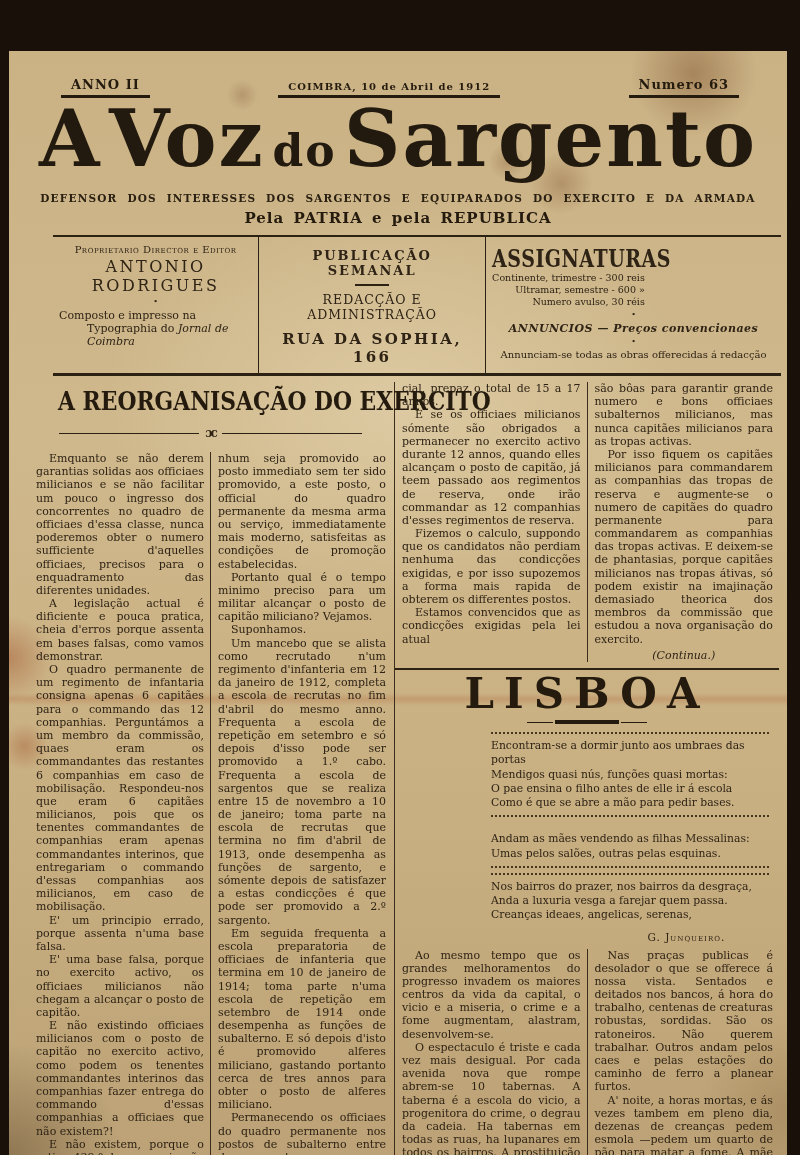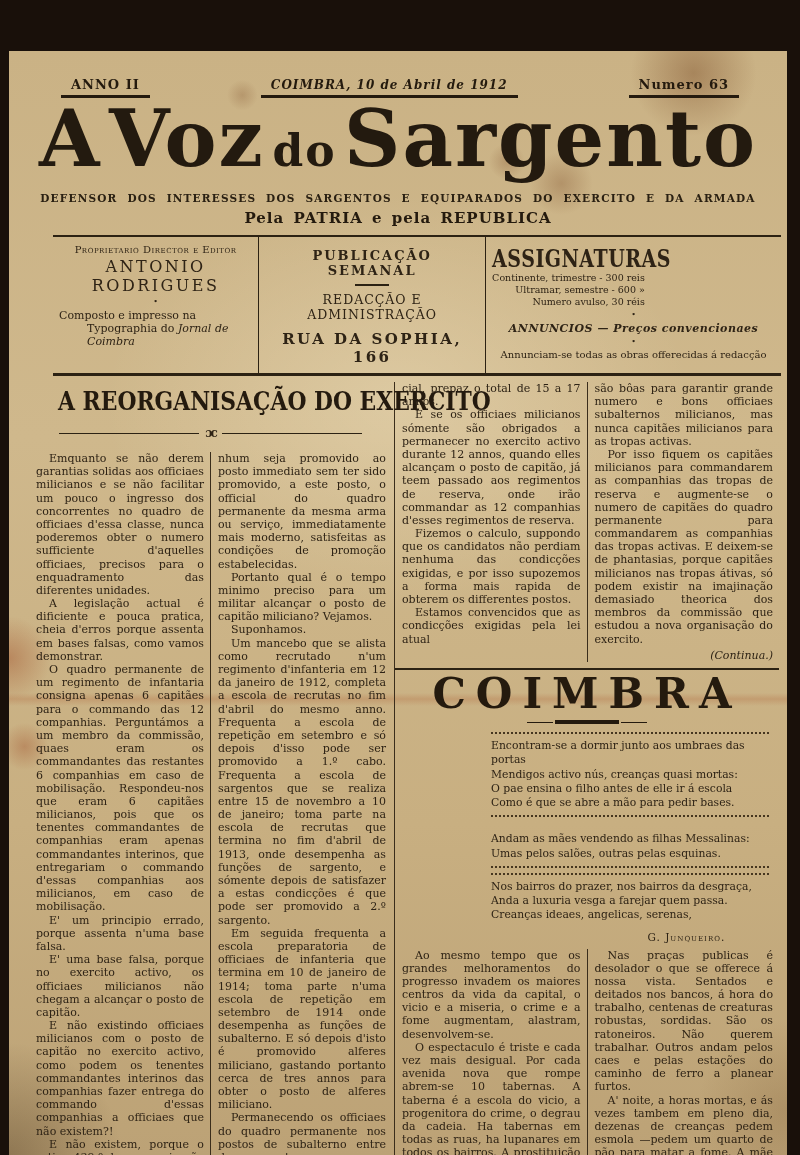--- a/index.html
+++ b/index.html
@@ -23,21 +23,21 @@
       linear-gradient(to bottom, rgba(0,0,0,0) 642px, rgba(165,70,30,.20) 648px, rgba(0,0,0,0) 655px),
       radial-gradient(ellipse 420px 300px at 50% 32%, rgba(255,244,214,.30), transparent 70%),
       linear-gradient(180deg,#cab285 0%,#cfb88c 35%,#c8af81 70%,#bca276 100%);
     margin-top: 40px;
   }
   
   .dateline{display:flex;justify-content:space-between;align-items:flex-end;
     padding:26px 48px 0 52px;font-family:"DejaVu Serif",serif;}
   .dateline .slot{font-weight:bold;font-size:13px;letter-spacing:1px;
     border-bottom:3px solid #241a0e;padding:0 10px 3px 10px;color:#241a0e;}
-  .dateline .mid{font-size:12px;font-style:italic;}
+  .dateline .mid{font-size:10px;}
   .masthead{ text-align:center;margin-top:2px;line-height:1;color:#231a0f;
     font-weight:bold;letter-spacing:2px; }
   .masthead .big{font-size:78px;}
   .masthead .small{font-size:44px;}
   .subtitle{text-align:center;margin-top:14px;font-size:10.5px;font-weight:bold;
     letter-spacing:1.2px;word-spacing:5px;color:#2a2012;}
   .motto{text-align:center;margin-top:5px;font-size:15px;font-weight:bold;
     letter-spacing:1px;word-spacing:3px;color:#241a0e;}
   
   .infobox{margin:8px 6px 0 44px;border-top:2px solid #2c2213;border-bottom:3px solid #2c2213;
@@ -70,21 +70,21 @@
   .art-title{font-size:26px;font-weight:800;text-align:center;white-space:nowrap;
     transform:scaleX(.84);transform-origin:center;letter-spacing:0;color:#241a0e;margin-top:4px;}
   .orn{display:flex;align-items:center;justify-content:center;margin:10px 30px 12px;}
   .orn .wing{flex:1;border-top:1px solid #2c2213;}
   .orn .glyph{padding:0 6px;font-size:12px;font-weight:bold;letter-spacing:-2px;}
   .cols{display:flex;align-items:stretch;}
   .col{width:50%;padding:0 6px 0 7px;font-size:11px;line-height:1.2;text-align:justify;}
   .col + .col{border-left:1px solid #3a2d1b;}
   .col p{margin:0;text-indent:13px;}
   .cont p:first-child{text-indent:0;}
-  .continua{font-style:italic;text-align:right;font-size:11px;margin-top:3px;}
+  .continua{font-style:italic;text-align:center;font-size:11px;margin-top:3px;}
   .rh-rule{border:none;border-top:2px solid #2c2213;margin:6px 0 0 0;}
   
   .lisboa-title{text-align:center;font-size:42px;font-weight:bold;letter-spacing:10px;
     color:#241a0e;margin-top:2px;line-height:1.05;}
   .lisboa-bar{width:64px;height:4px;background:#241a0e;margin:4px auto 8px;position:relative;}
   .lisboa-bar:before,.lisboa-bar:after{content:"";position:absolute;top:1.5px;width:26px;height:1px;background:#241a0e;}
   .lisboa-bar:before{left:-28px;} .lisboa-bar:after{right:-28px;}
   .poem{margin:6px 10px 8px 25%;}
   .dotrule{border-top:2px dotted #46361f;margin:5px 0;}
   .verse-line{font-size:10.8px;line-height:1.32;margin:0;text-indent:0 !important;text-align:left;}
@@ -187,27 +187,27 @@
               <p class="para">são bôas para garantir grande numero e bons officiaes subalternos milicianos, mas nunca capitães milicianos para as tropas activas.</p>
               <p class="para">Por isso fiquem os capitães milicianos para commandarem as companhias das tropas de reserva e augmente-se o numero de capitães do quadro permanente para commandarem as companhias das tropas activas. E deixem-se de phantasias, porque capitães milicianos nas tropas átivas, só podem existir na imajinação demasiado theorica dos membros da commissão que estudou a nova organisação do exercito.</p>
             </div>
           <div class="continua">(Continua.)</div>
         </div>
       </div>
 
       <hr class="rh-rule">
 
       <div>
-        <div class="lisboa-title">COIMBRA</div>
+        <div class="lisboa-title">LISBOA</div>
         <div class="lisboa-bar"></div>
         <div class="poem">
           <div class="dotrule"></div>
           <div class="stanza">
               <p class="verse-line">Encontram-se a dormir junto aos umbraes das portas</p>
-              <p class="verse-line">Mendigos activo nús, creanças quasi mortas:</p>
+              <p class="verse-line">Mendigos quasi nús, funções quasi mortas:</p>
               <p class="verse-line">O pae ensina o filho antes de elle ir á escola</p>
               <p class="verse-line">Como é que se abre a mão para pedir bases.</p>
             </div>
           <div class="dotrule"></div>
           <div class="gap"></div>
           <div class="stanza">
               <p class="verse-line">Andam as mães vendendo as filhas Messalinas:</p>
               <p class="verse-line">Umas pelos salões, outras pelas esquinas.</p>
             </div>
           <div class="dotrule"></div>

